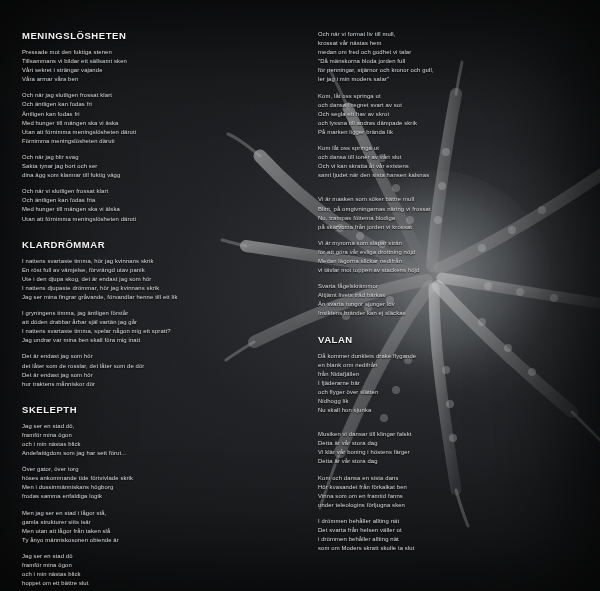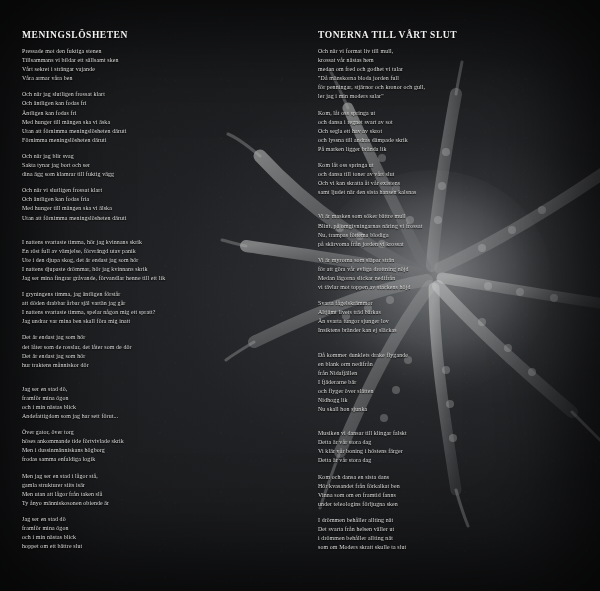--- a/index.html
+++ b/index.html
@@ -57,21 +57,20 @@
     position: relative;
     z-index: 5;
     display: flex;
     padding: 30px 22px 0 22px;
     box-sizing: border-box;
     height: 591px;
   }
   .column {
     width: 50%;
     box-sizing: border-box;
-    font-family: Liberation Serif, serif;
   }
   .column.left { padding-right: 18px; }
   .column.right { padding-left: 18px; }
 
   .song { margin-bottom: 15px; }
   .song-title {
     color: #f2f2f0;
     font-size: 9.5px;
     font-weight: bold;
     letter-spacing: 0.55px;
@@ -185,36 +184,38 @@
         <p class="stanza">Och när jag blir svag
 Sakta tynar jag bort och ser
 dina ägg som klamrar till fuktig vägg</p>
         <p class="stanza">Och när vi slutligen frossat klart
 Och äntligen kan fodas fria
 Med hunger till mängen ska vi älska
 Utan att förnimma meningslösheten däruti</p>
       </div>
 
       <div class="song">
+        <h2 class="song-title">KLARDRÖMMAR</h2>
         <p class="stanza">I nattens svartaste timma, hör jag kvinnans skrik
 En röst full av vämjelse, förvrängd utav panik
 Ute i den djupa skog, det är endast jag som hör
 I nattens djupaste drömmar, hör jag kvinnans skrik
 Jag ser mina fingrar gråvande, förvandlar henne till ett lik</p>
         <p class="stanza">I gryningens timma, jag äntligen förstår
 att döden drabbar årbar själ vartän jag går
 I nattens svartaste timma, spelar någon mig ett spratt?
 Jag undrar var mina ben skall föra mig inatt</p>
         <p class="stanza">Det är endast jag som hör
 det låter som de rosslar, det låter som de dör
 Det är endast jag som hör
 hur traktens månniskor dör</p>
       </div>
 
       <div class="song">
+        <h2 class="song-title">SKELEPTH</h2>
         <p class="stanza">Jag ser en stad dö,
 framför mina ögon
 och i min nästas blick
 Andefattigdom som jag har sett förut...</p>
         <p class="stanza">Över gator, över torg
 höses ankommande tide förtvivlade skrik
 Men i dussinmänniskans högborg
 frodas samma enfaldiga logik</p>
         <p class="stanza">Men jag ser en stad i lågor stå,
 gamla strukturer siits isär
@@ -225,21 +226,20 @@
 och i min nästas blick
 hoppet om ett bättre slut</p>
 
       </div>
 
     </div>
 
     <div class="column right">
 
       <div class="song">
-        <h2 class="song-title">TONERNA TILL VÅRT SLUT</h2>
         <p class="stanza">Och när vi format liv till mull,
 krossat vår nästas hem
 medan om fred och godhet vi talar
 "Då mänskorna bloda jorden full
 för penningar, stjärnor och kronor och gull,
 ler jag i min moders salar"</p>
         <p class="stanza">Kom, låt oss springa ut
 och dansa i regnet svart av sot
 Och segla ett hav av skrot
 och lyssna till andras dämpade skrik
@@ -259,20 +259,21 @@
 för att göra vår evliga drottning nöjd
 Medan lägorna slickar nedifrån
 vi tävlar mot toppen av stackens höjd</p>
         <p class="stanza">Svarta fågelskrämmor
 Altjämt livets träd bärkas
 Än svarta tungor sjunger lov
 Insiktens bränder kan ej släckas</p>
       </div>
 
       <div class="song">
+        <h2 class="song-title">VALAN</h2>
         <p class="stanza">Då kommer dunklets drake flygande
 en blank orm nedifrån
 från Nidafjällen
 I fjäderarne bär
 och flyger över slätten
 Nidhogg lik
 Nu skall hon sjunka</p>
       </div>
 
       <div class="song">

